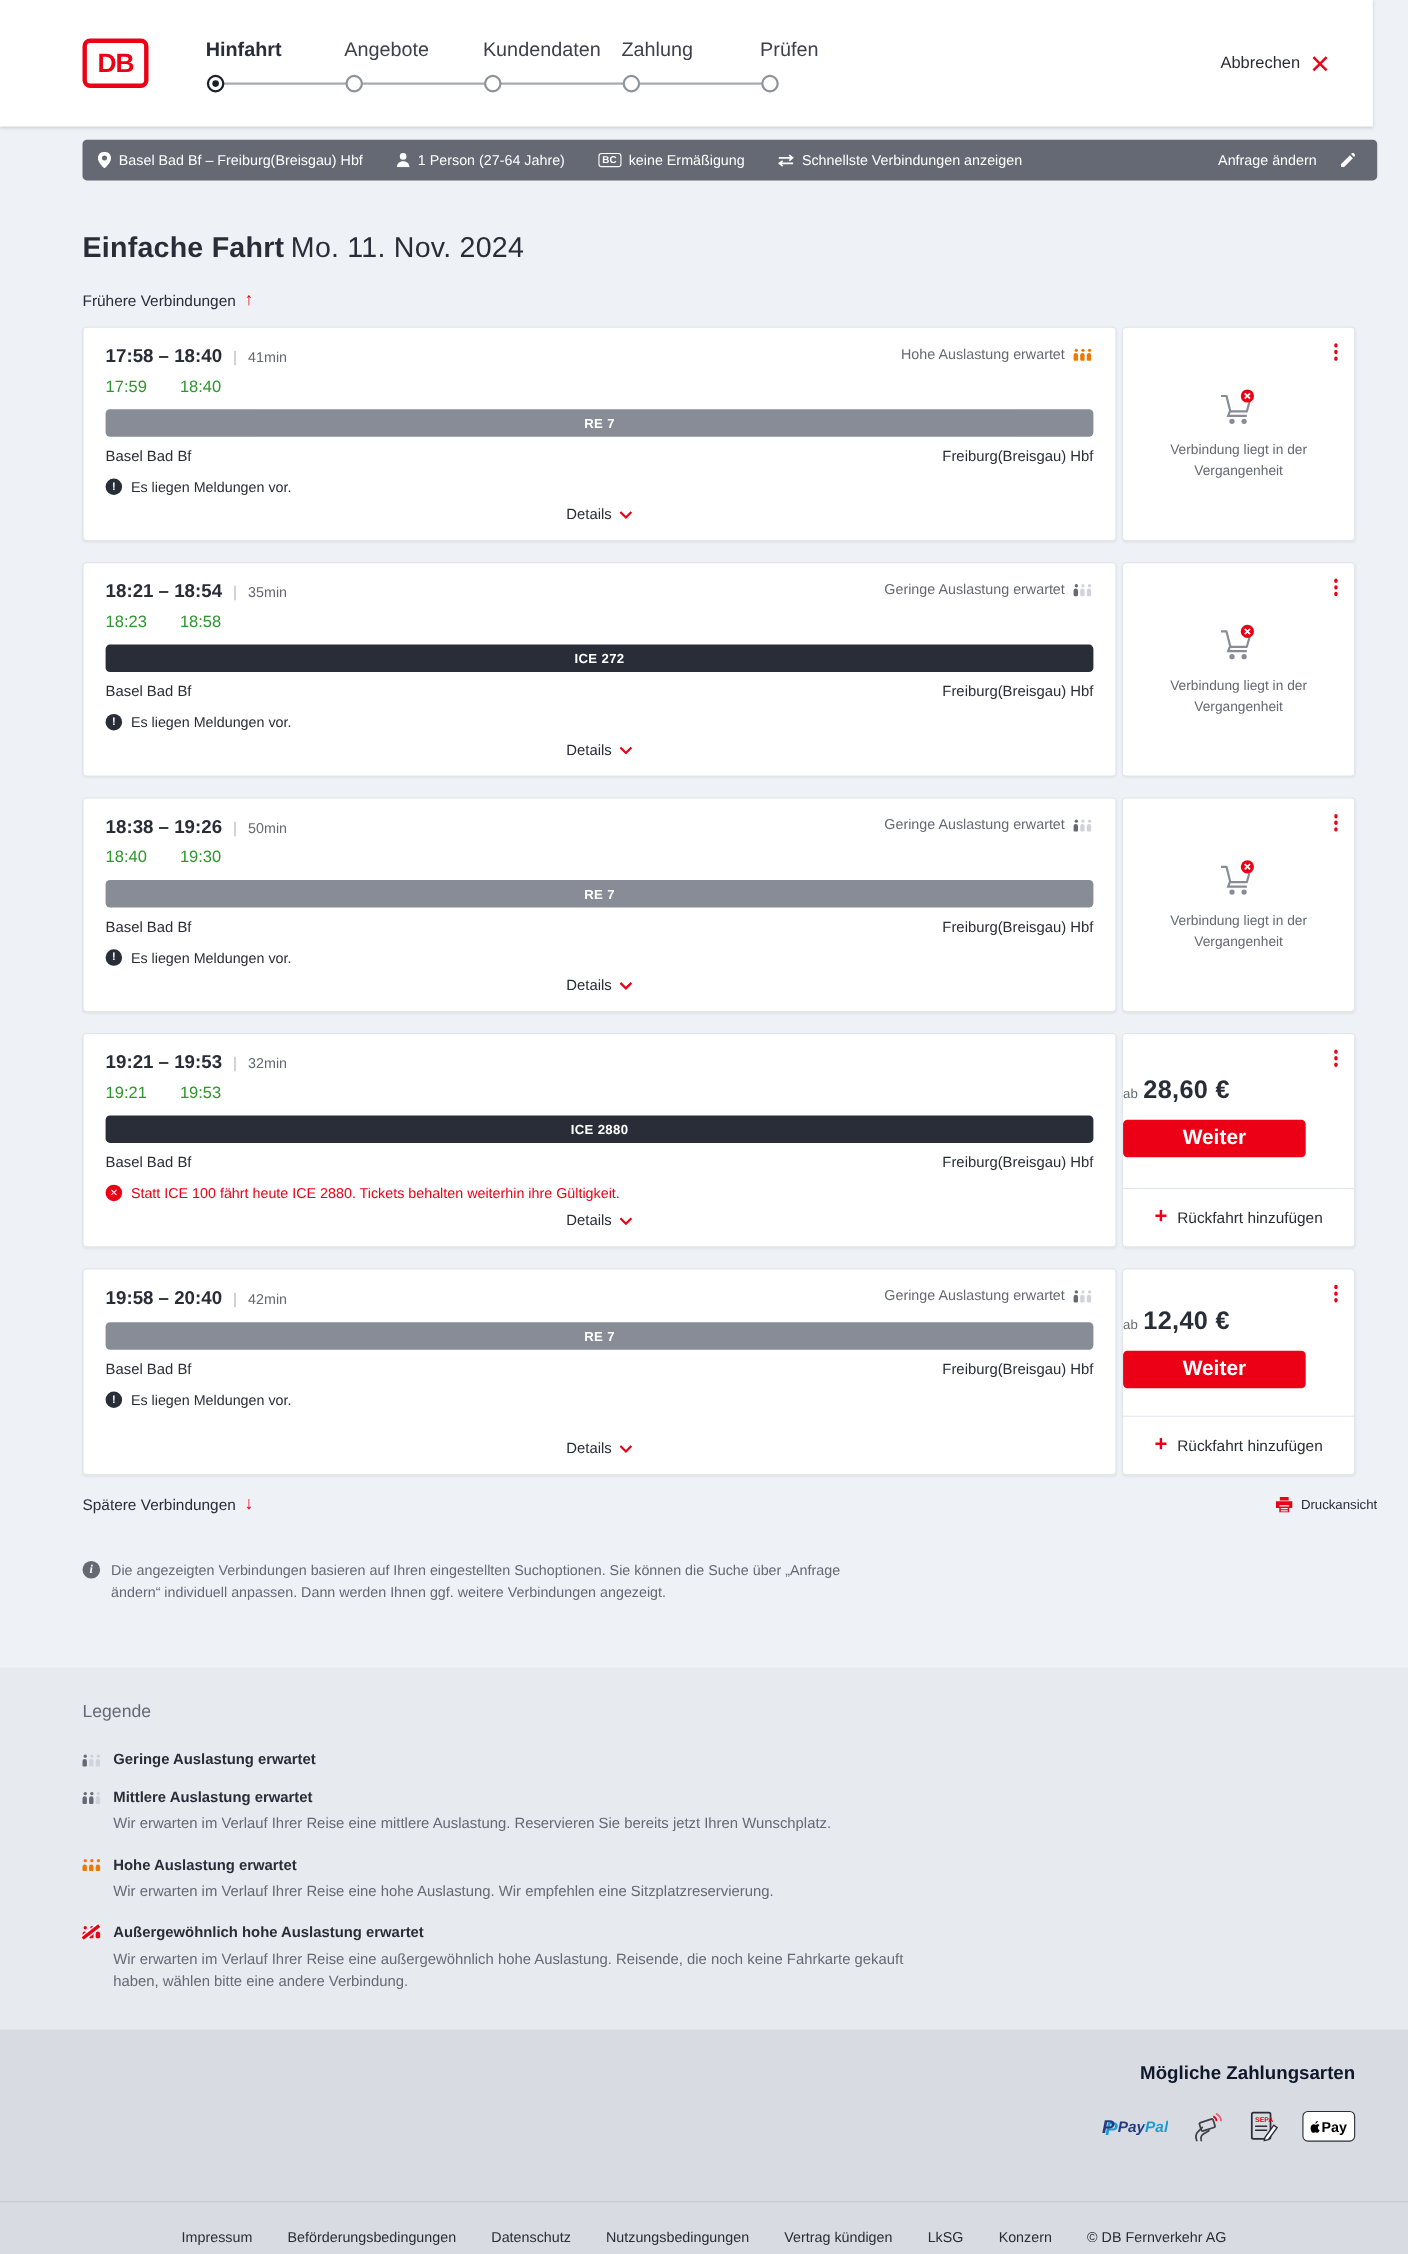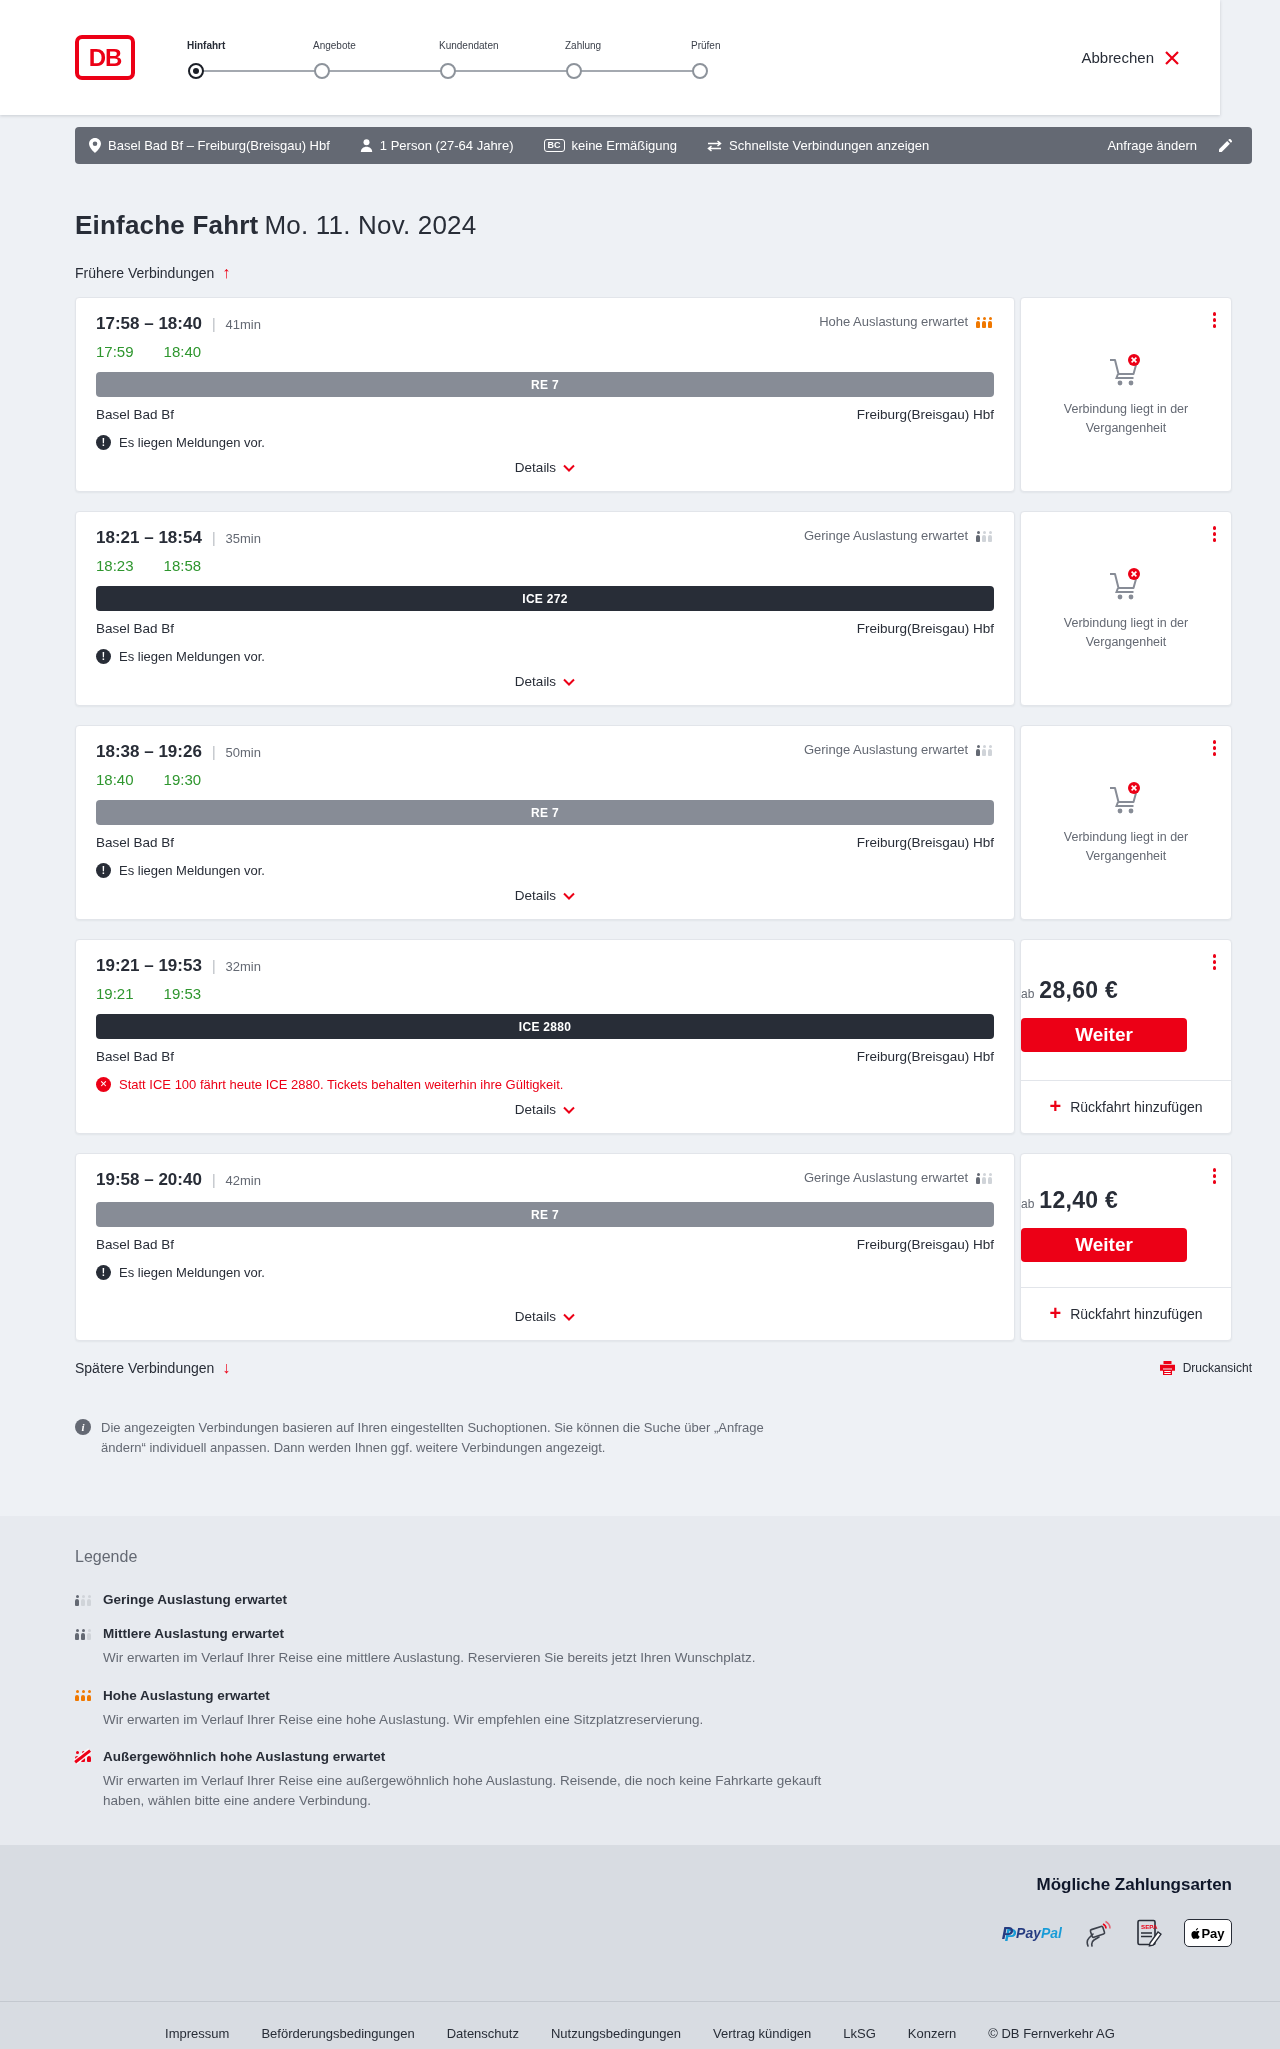--- a/index.html
+++ b/index.html
@@ -7,38 +7,38 @@
     width:1280px;height:2049px;overflow:hidden;
     background:#eef1f5;
     font-family:"Liberation Sans","DejaVu Sans",sans-serif;
     color:#282d37;
     display:flex;flex-direction:column;
     -webkit-font-smoothing:antialiased;
   }
   
   .app-header{
     background:#fff;height:115px;flex:0 0 auto;
-    margin-right:60px;
+    margin-right:32px;
     box-shadow:0 1px 3px rgba(40,45,55,.18);
     display:flex;align-items:center;
     padding-left:75px;position:relative;z-index:5;
   }
   .db-logo{
     width:52px;height:37px;border:4px solid #ec0016;border-radius:7px;
     background:#fff;display:flex;align-items:center;justify-content:center;
     color:#ec0016;font-weight:bold;font-size:24px;letter-spacing:-1px;
     font-family:"Liberation Sans",sans-serif;
   }
   .stepper{display:flex;position:relative;margin-left:52px;margin-top:4px;}
   .stepper::before{
     content:"";position:absolute;left:8px;width:506px;height:2px;
     background:#a4a9b0;bottom:7px;
   }
   .step{width:126px;display:flex;flex-direction:column;gap:12px;cursor:pointer;}
-  .step-label{font-size:10px;color:#3c414b;}
+  .step-label{font-size:18px;color:#3c414b;}
   .step.active .step-label{font-weight:bold;color:#282d37;}
   .step-circle{
     width:12px;height:12px;border-radius:50%;border:2px solid #8d939b;
     background:#fff;position:relative;z-index:2;margin-left:1px;
     display:flex;align-items:center;justify-content:center;
   }
   .step.active .step-circle{border-color:#1b1f27;}
   .step-circle .dot{display:none;width:6px;height:6px;border-radius:50%;background:#1b1f27;}
   .step.active .dot{display:block;}
   .cancel-btn{

